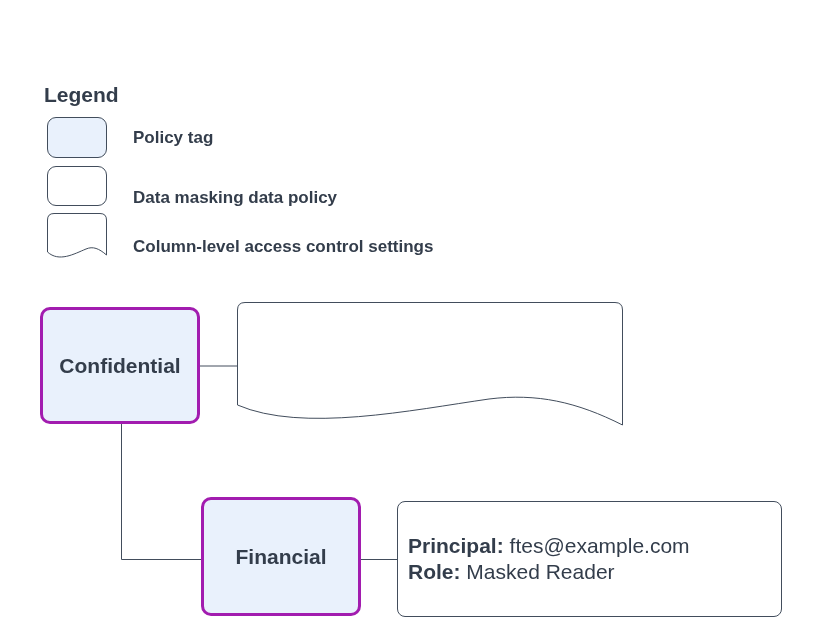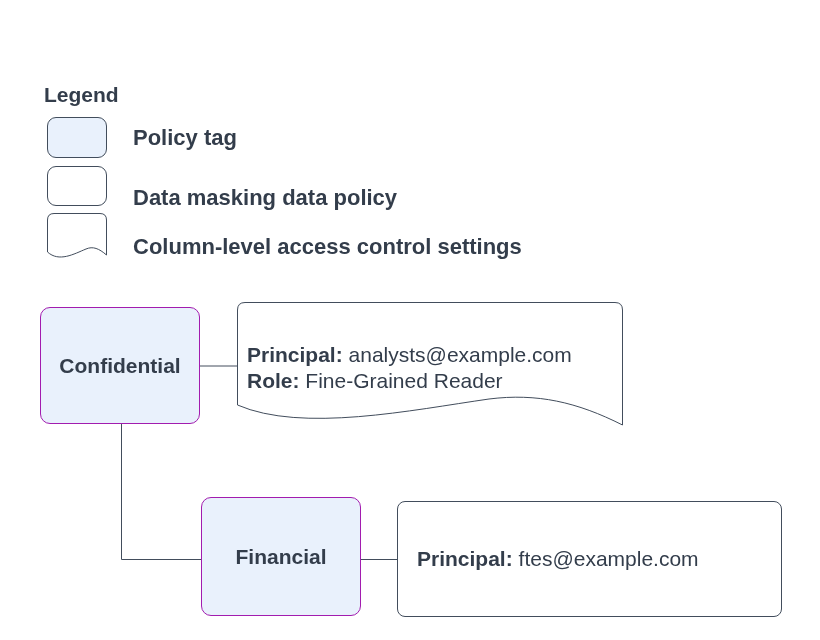--- a/index.html
+++ b/index.html
@@ -29,29 +29,29 @@
     border-radius: 9px;
     background: #ffffff;
   }
   .swatch.blue { background: #e9f1fc; }
   .swatch-svg { position: absolute; left: 47px; }
   .legend-label {
     position: absolute;
     left: 133px;
     display: flex;
     align-items: center;
-    font-size: 22px;
+    font-size: 17px;
     font-weight: bold;
     white-space: nowrap;
   }
   .node {
     position: absolute;
     box-sizing: border-box;
     background: #e9f1fc;
-    border: 1px solid #a21caf;
+    border: 3px solid #a21caf;
     border-radius: 10px;
     display: flex;
     align-items: center;
     justify-content: center;
     font-size: 21px;
     font-weight: bold;
   }
   .doc-shape { position: absolute; }
   .doc-shape > svg { position: absolute; left: 0; top: 0; }
   .doc-text {
@@ -64,21 +64,21 @@
   }
   .note-box {
     position: absolute;
     box-sizing: border-box;
     background: #ffffff;
     border: 1px solid #424d5c;
     border-radius: 8px;
     display: flex;
     flex-direction: column;
     justify-content: center;
-    padding-left: 19px;
+    padding-left: 10px;
     font-size: 21px;
     line-height: 26px;
     white-space: nowrap;
   }
   .b { font-weight: bold; }
   .connectors {
     position: absolute;
     left: 0; top: 0;
     pointer-events: none;
   }
@@ -110,27 +110,24 @@
   </svg>
 
   <div class="node" style="left:40px; top:288px; width:160px; height:117px;">
     <span>Confidential</span>
   </div>
 
   <div class="doc-shape" style="left:237px; top:283px; width:386px; height:127px;">
     <svg width="386" height="127" viewBox="0 0 386 127">
       <path d="M 8 0.5 L 378 0.5 Q 385.5 0.5 385.5 8 L 385.5 123 C 340 100 300 91 252 97 C 175 108 65 131 0.5 103 L 0.5 8 Q 0.5 0.5 8 0.5 Z" fill="#ffffff" stroke="#424d5c" stroke-width="1"></path>
     </svg>
-    <div class="doc-text">
-      <div><span class="b">Principal:</span> <span>analysts@example.com</span></div>
-      <div><span class="b">Role:</span> <span>Fine-Grained Reader</span></div>
-    </div>
   </div>
 
   <div class="node" style="left:201px; top:478px; width:160px; height:119px;">
     <span>Financial</span>
   </div>
 
   <div class="note-box" style="left:397px; top:482px; width:385px; height:116px;">
     <div><span class="b">Principal:</span> <span>ftes@example.com</span></div>
+    <div><span class="b">Role:</span> <span>Masked Reader</span></div>
   </div>
 
 </div>
 
 </body></html>

